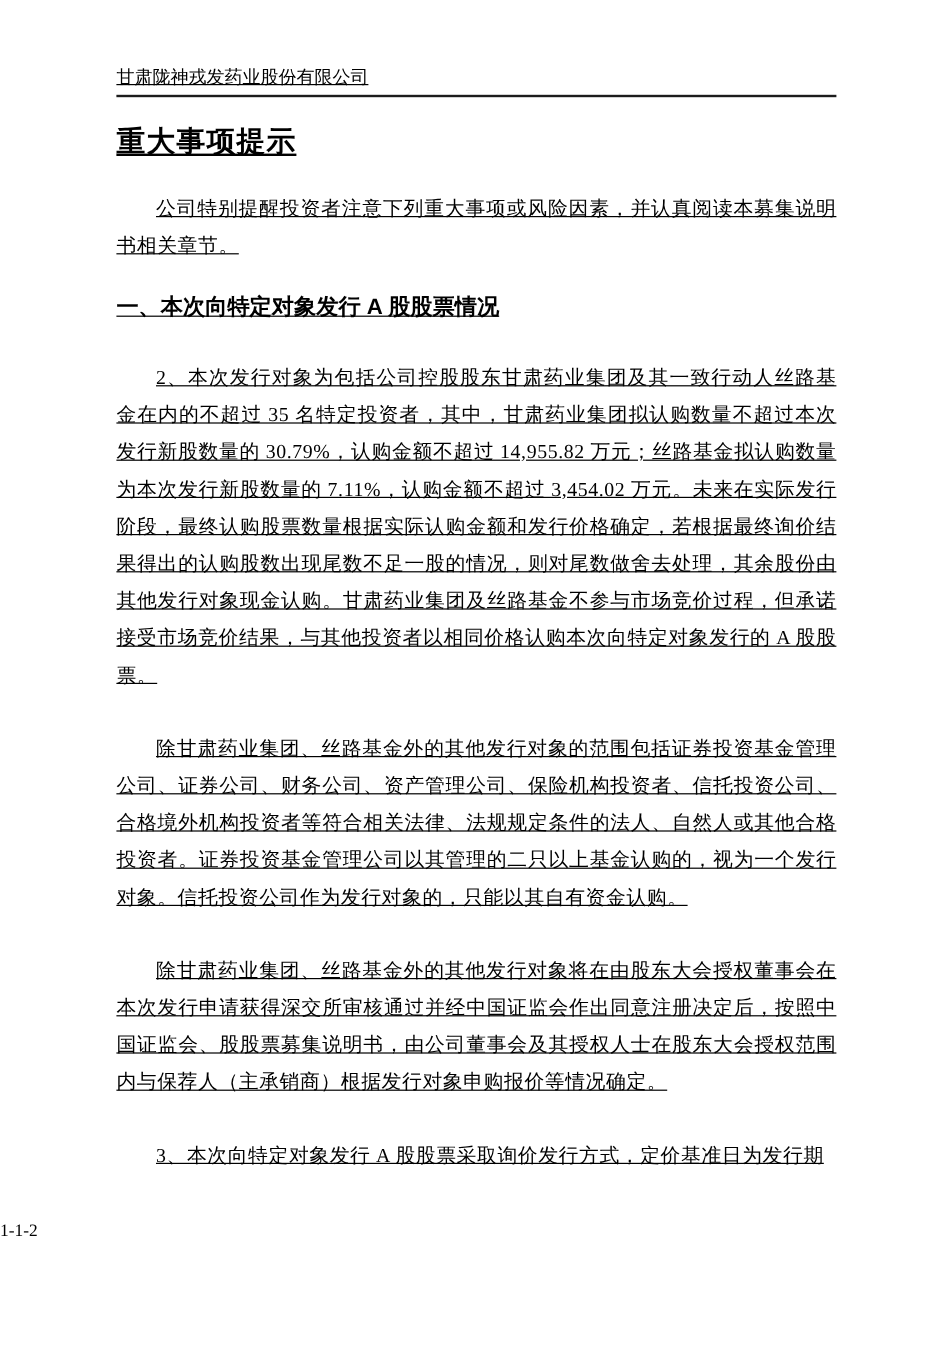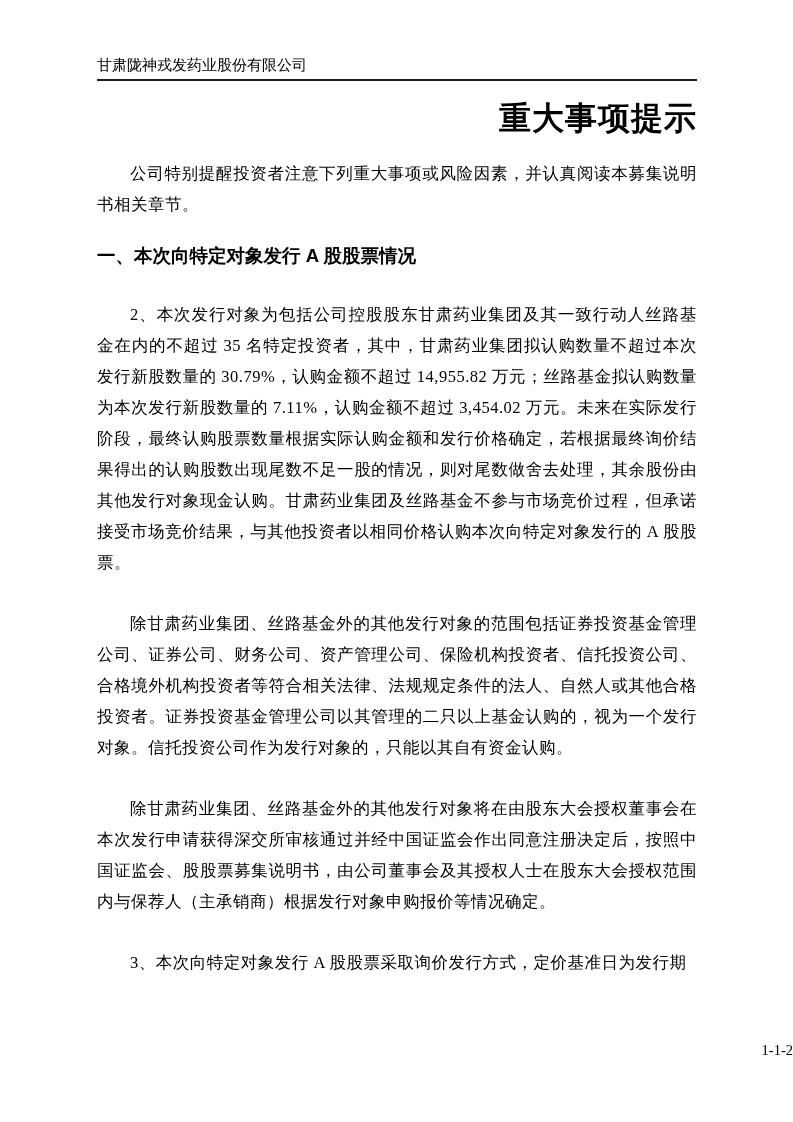--- a/index.html
+++ b/index.html
@@ -11,36 +11,37 @@
     position: relative;
     width: 793px;
     height: 1122px;
     margin: 0 auto;
     background: #ffffff;
     box-sizing: border-box;
     padding: 55px 96px 0 97px;
     color: #000000;
     font-family: "Liberation Serif", "DejaVu Serif", serif;
     overflow: hidden;
+    text-decoration: underline;
   }
   .header {
     display: flex;
     justify-content: space-between;
     align-items: flex-end;
     font-size: 15px;
     line-height: 20px;
     padding-bottom: 4px;
     border-bottom: 2px solid #1c1c1c;
   }
   .doc-title {
     margin: 21px 0 1px 0;
-    text-align: right;
+    text-align: left;
     font-family: "Liberation Sans", "DejaVu Sans", sans-serif;
     font-weight: bold;
-    font-size: 32px;
+    font-size: 24px;
     line-height: 33px;
     letter-spacing: 1px;
   }
   .body {
     margin: 30px 0 0 0;
     font-size: 16.5px;
     line-height: 31px;
     text-align: justify;
     text-indent: 2em;
     letter-spacing: 0.5px;
@@ -52,22 +53,22 @@
     margin: 23px 0 0 0;
     font-family: "Liberation Sans", "DejaVu Sans", sans-serif;
     font-weight: bold;
     font-size: 18.5px;
     line-height: 26px;
   }
   .footer {
     position: absolute;
     left: 0;
     right: 0;
-    top: 1040px;
-    text-align: right;
+    top: 1016px;
+    text-align: left;
     font-size: 14.5px;
     line-height: 20px;
   }
 </style>
 </head>
 <body>
 
 <div class="page">
 
   <div class="header">

